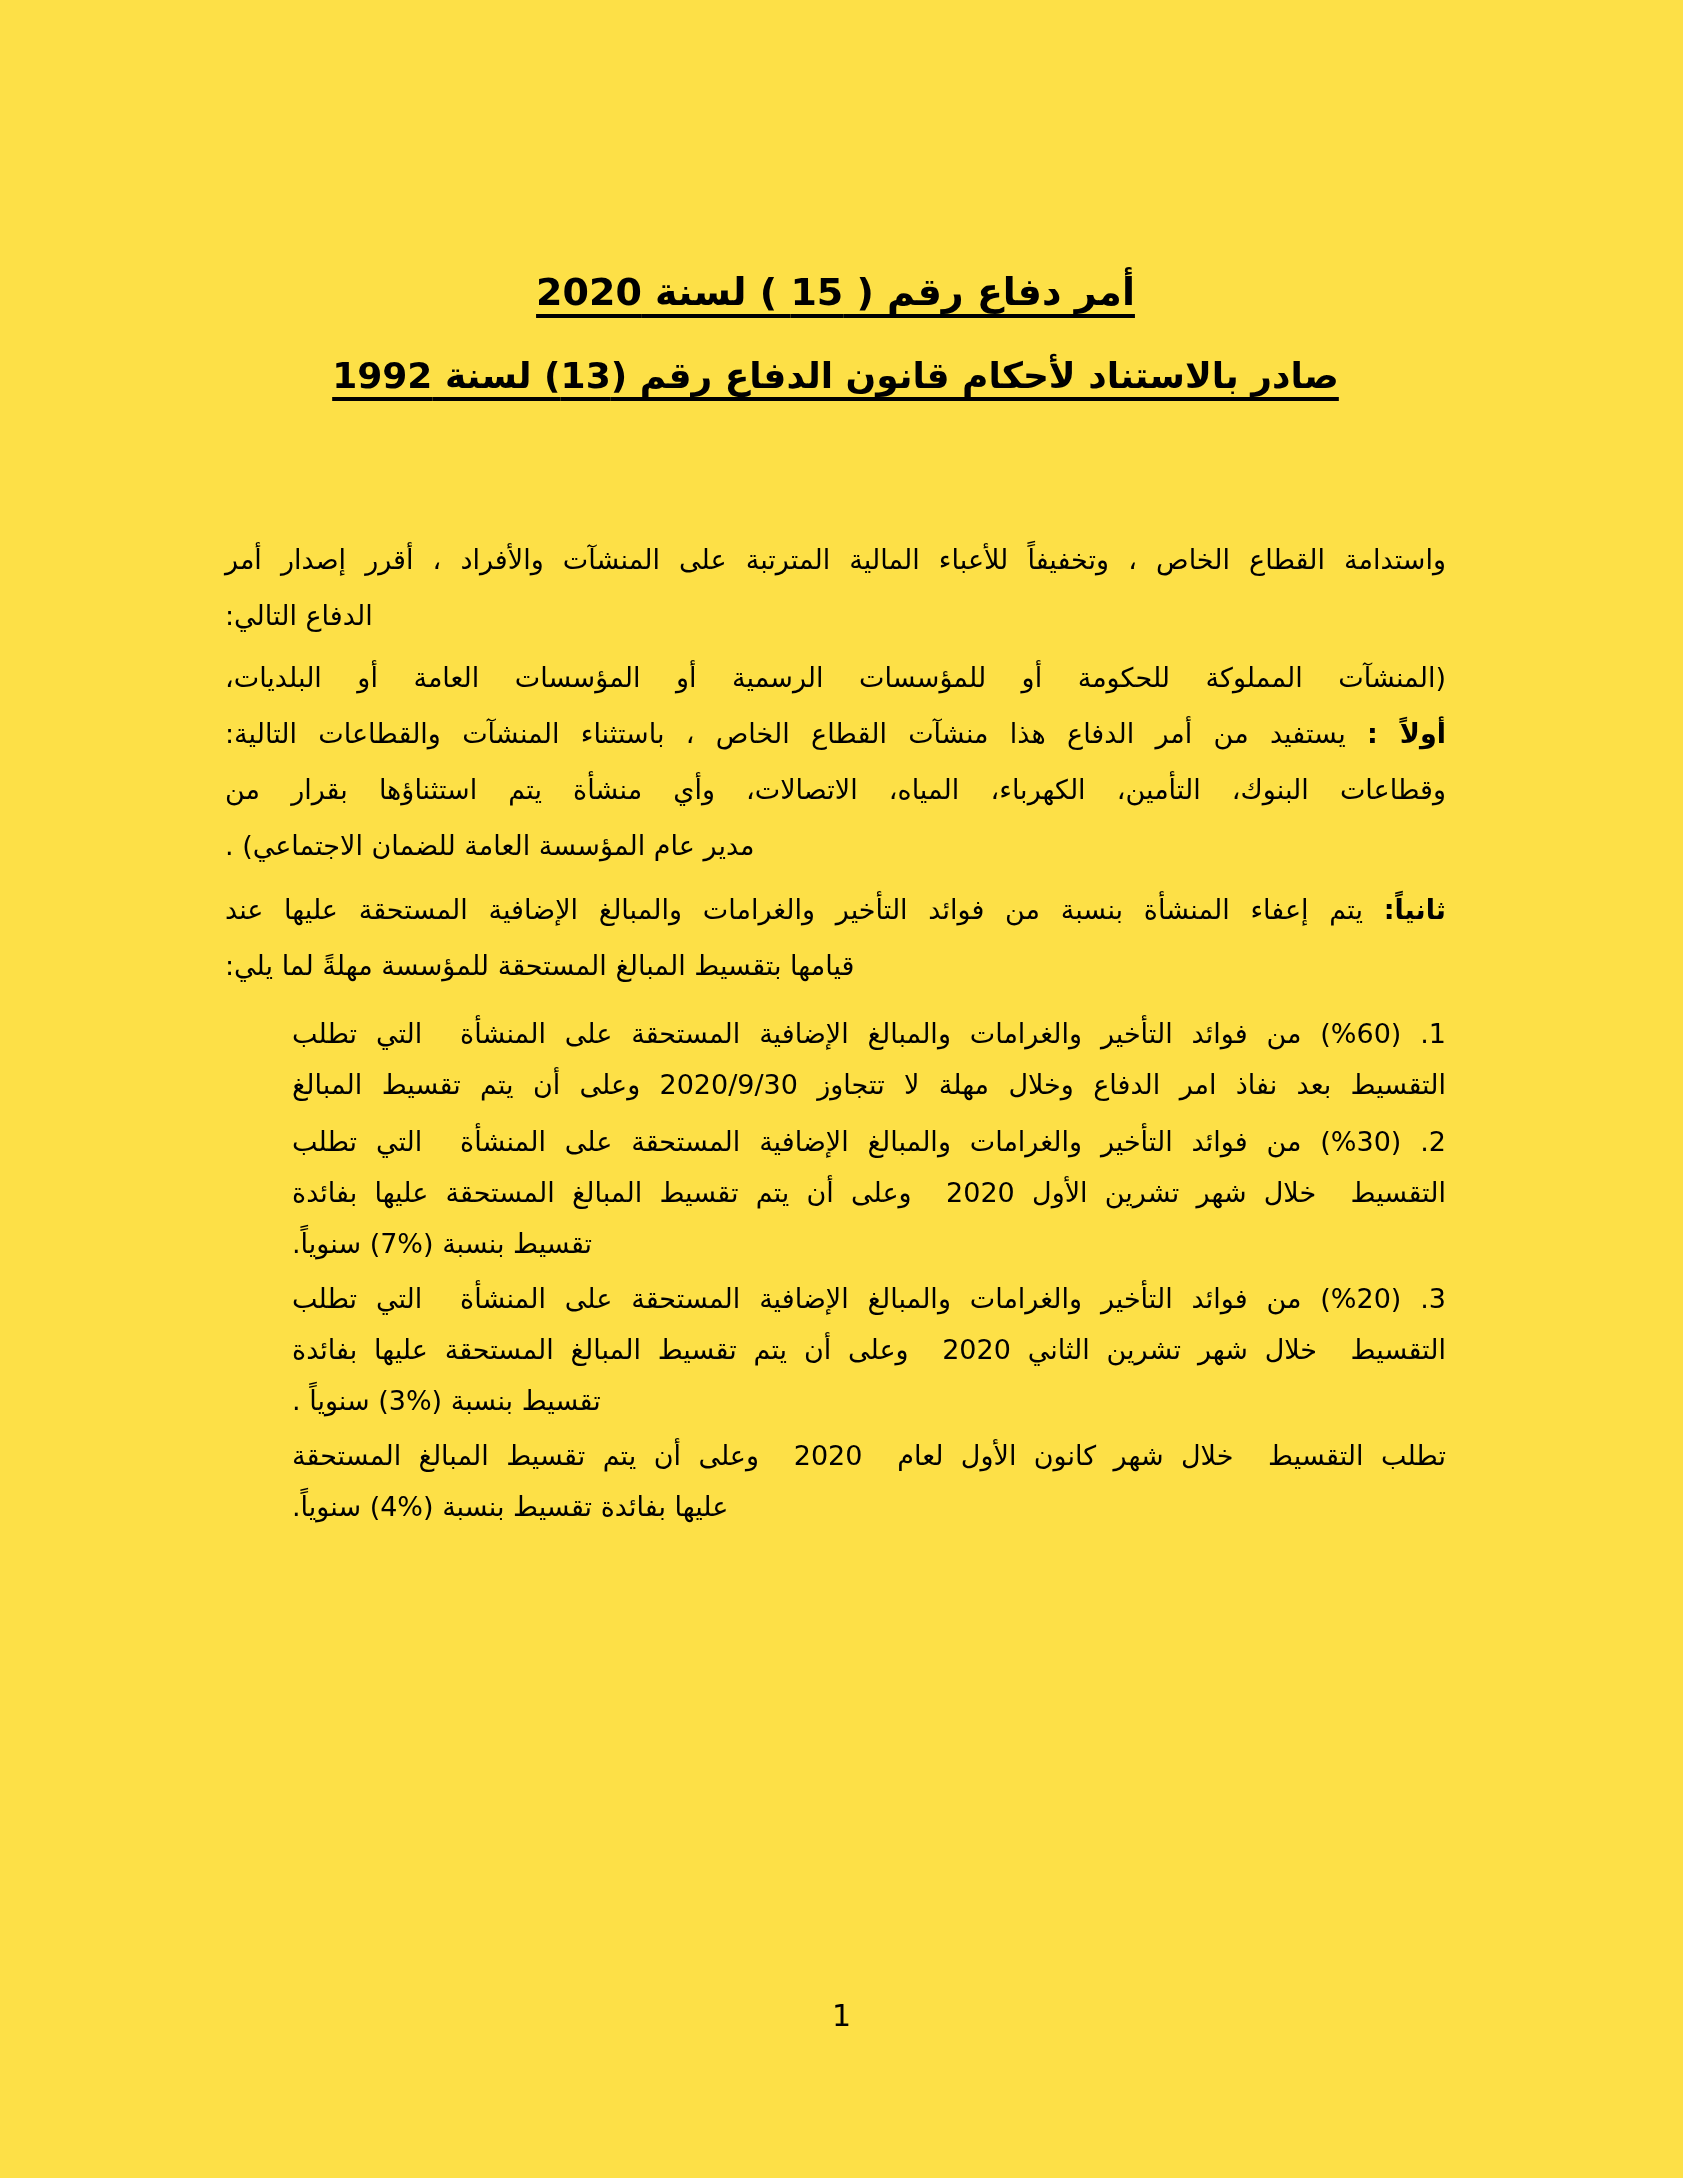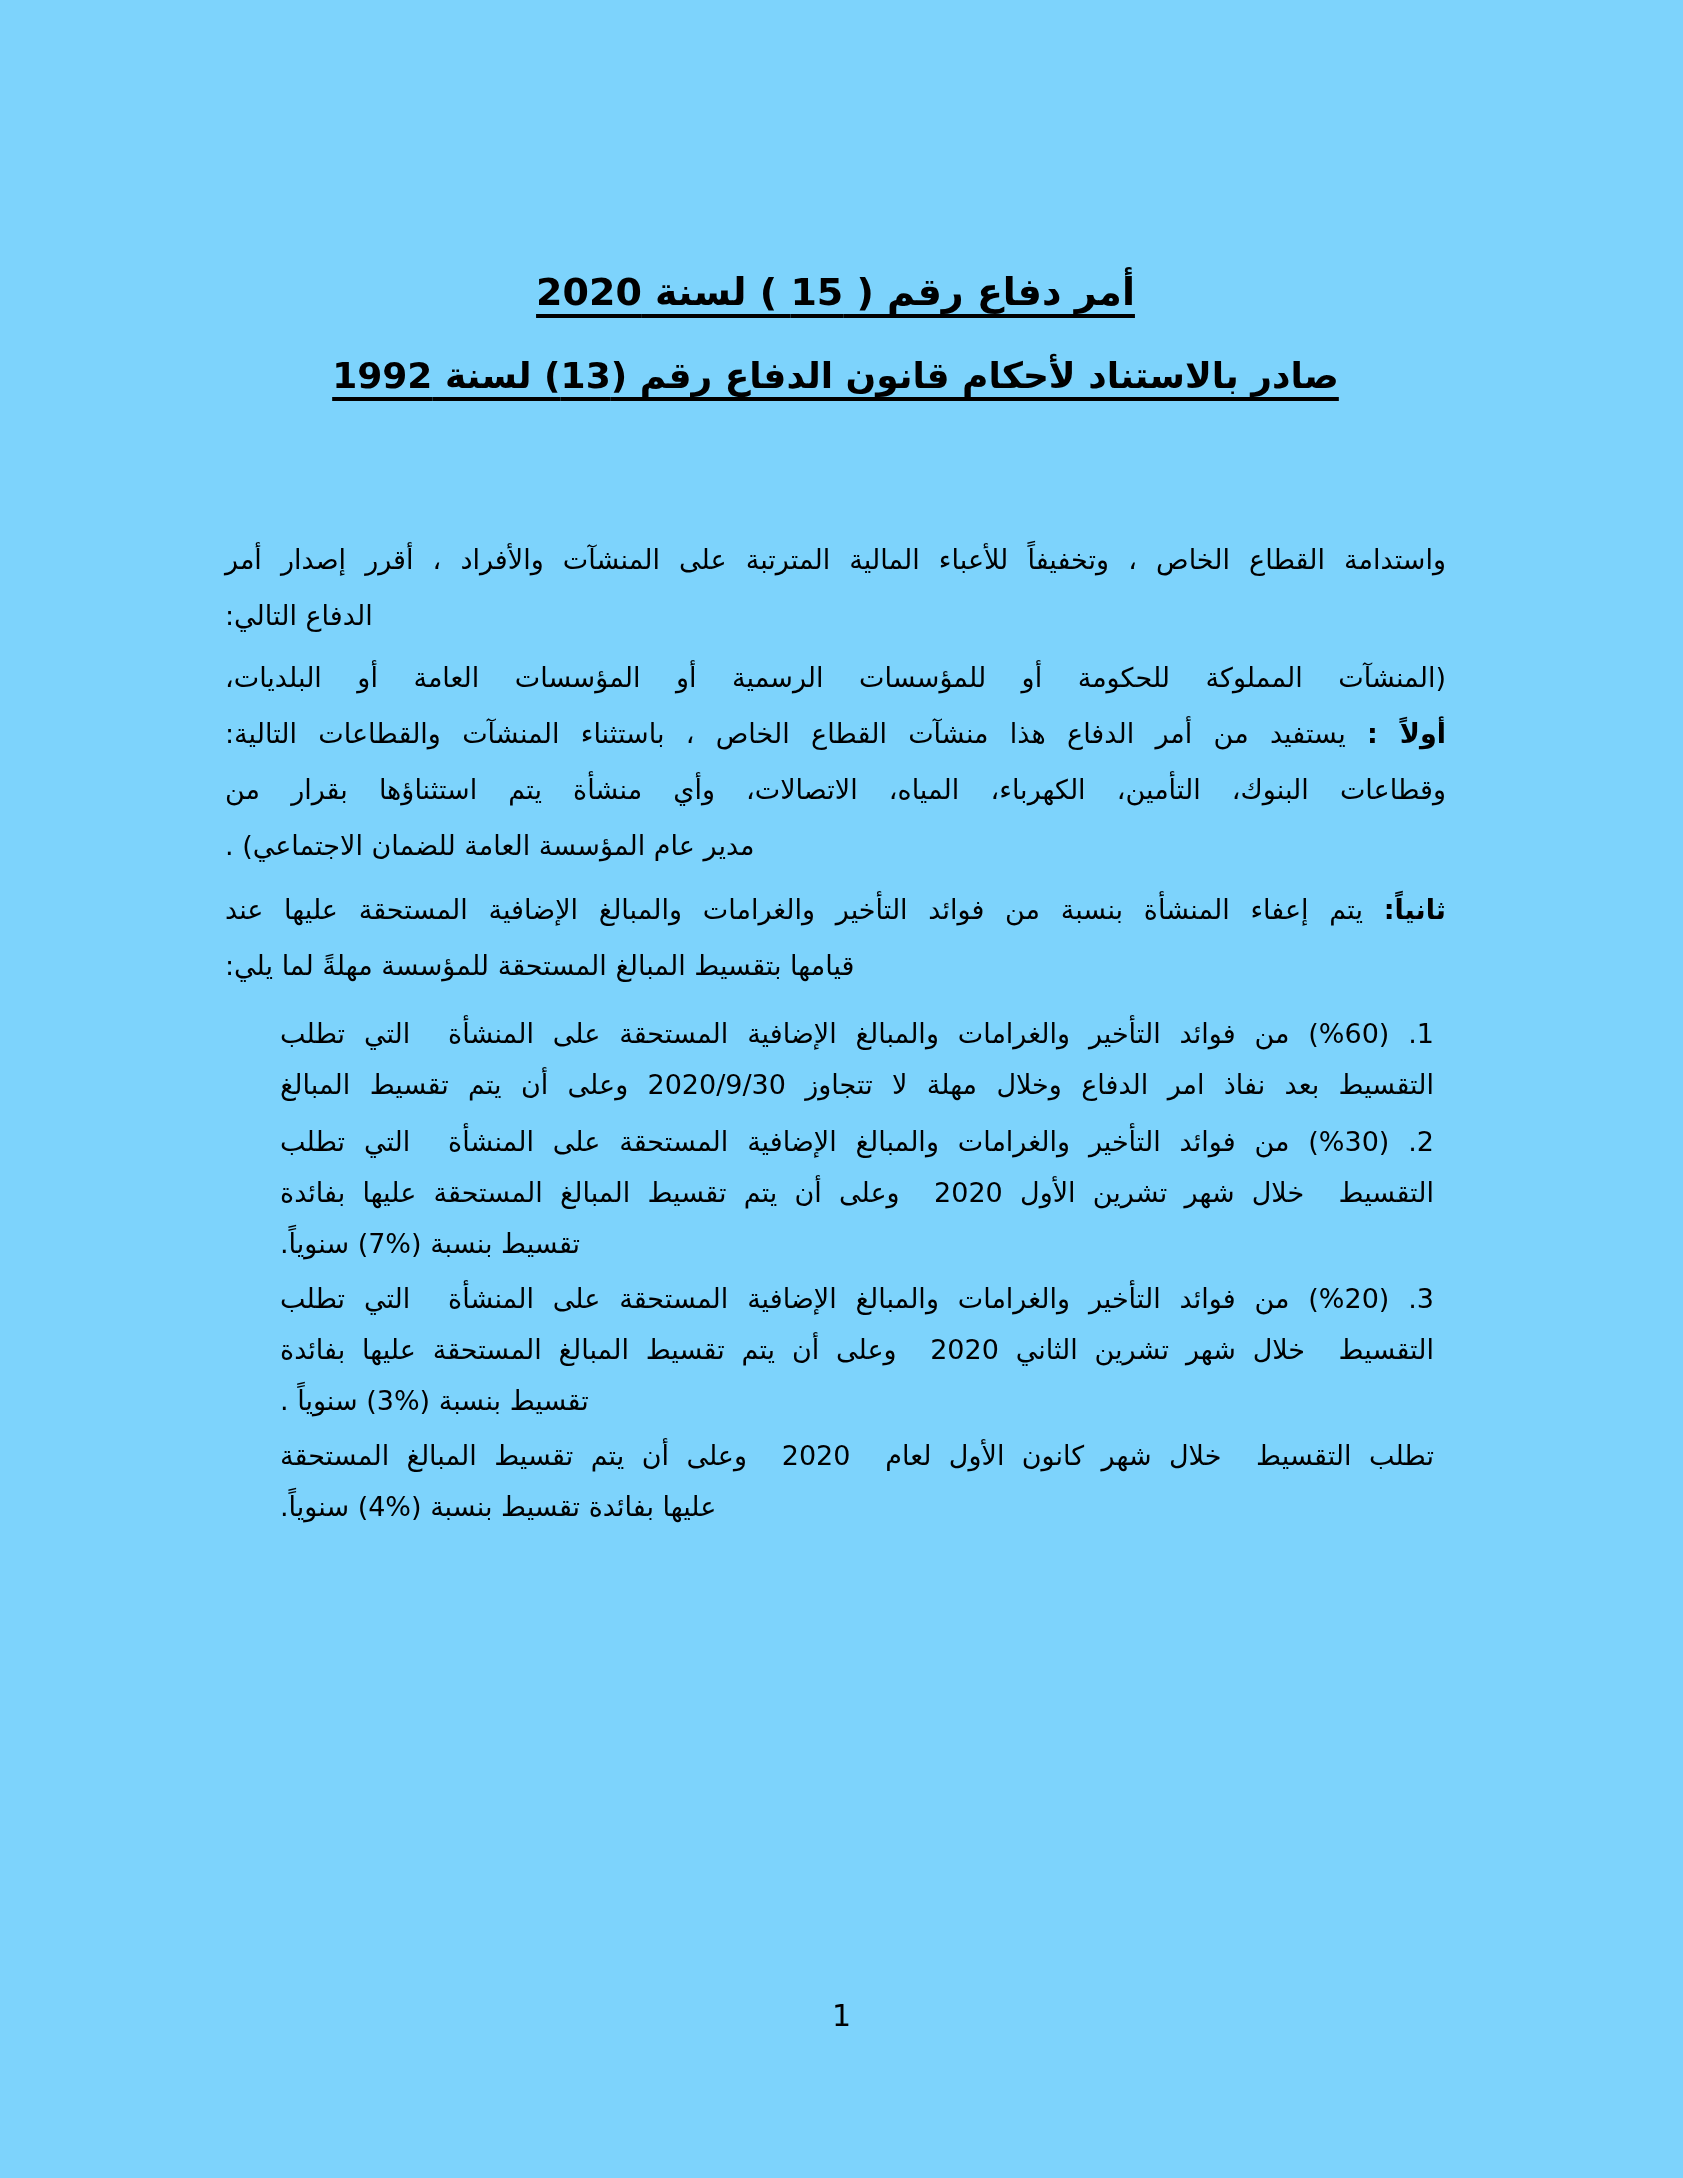--- a/index.html
+++ b/index.html
@@ -1,20 +1,20 @@
 <!DOCTYPE html>
 <html lang="ar"><head>
 <meta charset="utf-8">
 <style>
   html,body { margin:0; padding:0; background:#ffffff; }
   body {
     width:1683px; height:2178px; position:relative;
     font-family:"DejaVu Sans", sans-serif; color:#000;
   }
-  .page { position:absolute; inset:0; background:#7dd3fc; }
+  .page { position:absolute; inset:0; background:#fde047; }
   .doc {
     position:absolute; left:225px; top:0; width:1221px;
     direction:rtl; unicode-bidi:embed;
   }
   .title-block { text-align:center; }
   .doc-title {
     margin-top:267px;
     font-weight:bold; font-size:38px; line-height:50px;
     text-decoration:underline; text-decoration-thickness:4px; text-underline-offset:9px;
   }
@@ -28,21 +28,21 @@
   .jl { text-align:justify; text-align-last:justify; }
   .last-line { text-align:left; }
   .intro { margin-top:131px; }
   .indent-first { padding-right:99px; }
   .clause-first { margin-top:6px; }
   .clause-second { margin-top:8px; }
   .clause-label { font-weight:bold; }
   .ind-55 { margin-right:54px; }
   .ind-34 { margin-right:34px; }
   .list { margin-top:14px; }
-  .item { margin-left:0; margin-right:12px; padding-left:0; }
+  .item { margin-left:0; margin-right:0; padding-left:0; }
   .item .line { line-height:51px; }
   .item { width:1154px; } 
   .item-1 { margin-top:0; }
   .item-2 { margin-top:6px; }
   .item-3 { margin-top:4px; }
   .item-4 { margin-top:4px; }
   .page-number {
     position:absolute; top:1996px; left:0; width:100%;
     text-align:center; font-size:30px; line-height:40px;
   }

